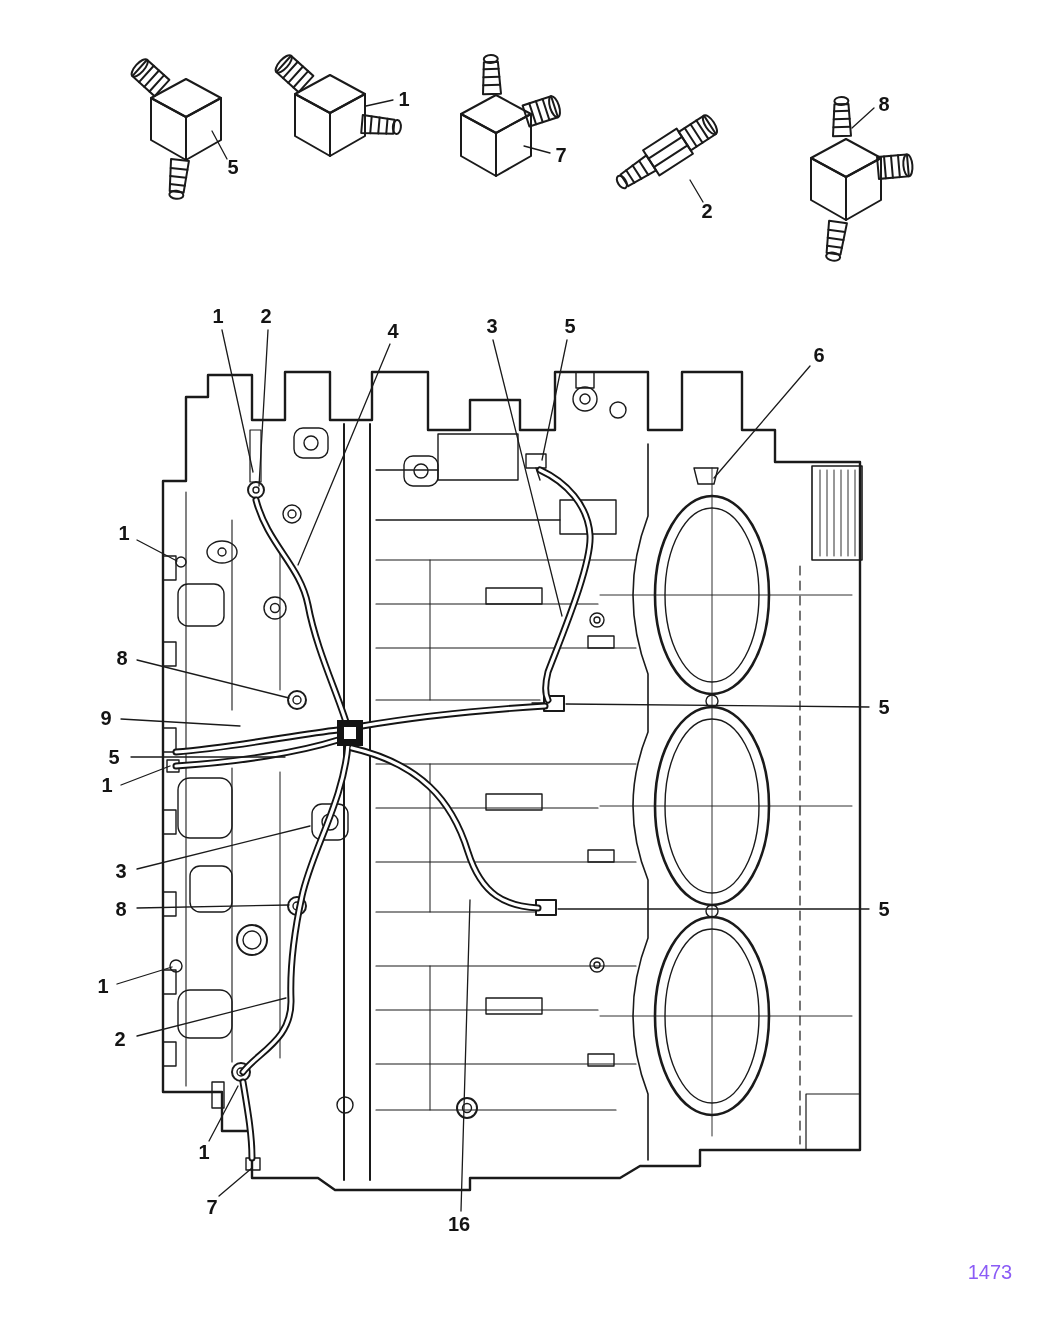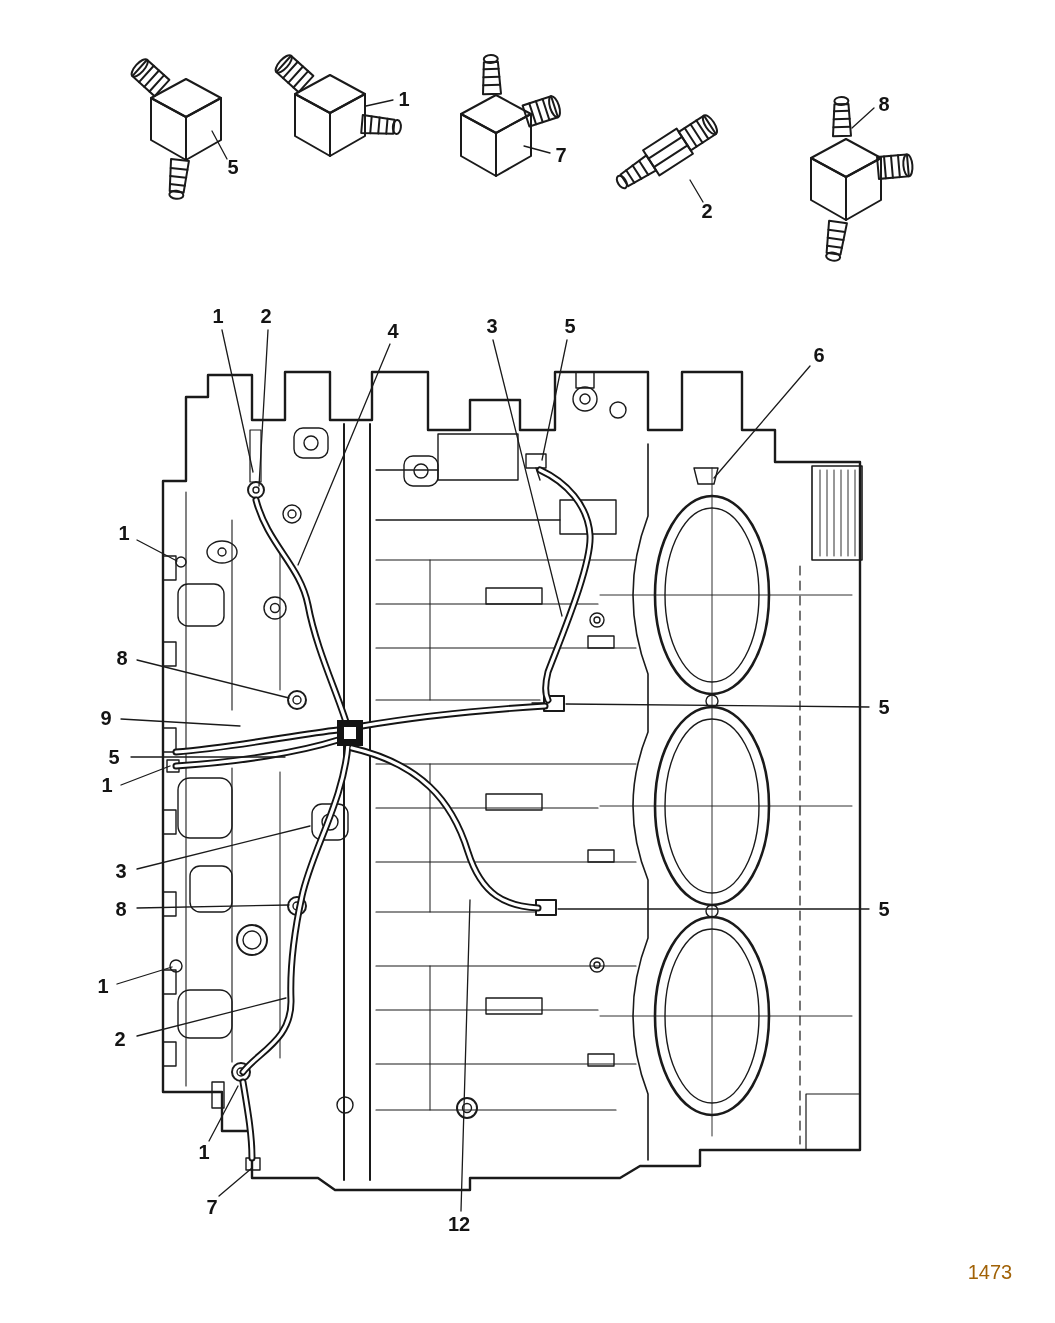--- a/index.html
+++ b/index.html
@@ -8,21 +8,21 @@
     font-family:"Liberation Sans",sans-serif;overflow:hidden;margin:0 auto;
   }
   .canvas svg{position:absolute;left:0;top:0;}
   .callout{
     position:absolute;transform:translate(-50%,-50%);
     font-size:20px;font-weight:bold;color:#141414;line-height:1;
     letter-spacing:0;user-select:none;white-space:nowrap;
   }
   .page-num{
     position:absolute;transform:translate(-50%,-50%);
-    font-size:20px;font-weight:normal;color:#a16207;line-height:1;
+    font-size:20px;font-weight:normal;color:#8b5cf6;line-height:1;
   }
 </style>
 </head>
 <body>
 
 <div class="canvas">
 
   <svg width="1055" height="1323" viewBox="0 0 1055 1323">
     <defs>
       <g id="barb">
@@ -291,17 +291,17 @@
   <span class="callout" style="left:114px;top:757px">5</span>
   <span class="callout" style="left:107px;top:785px">1</span>
   <span class="callout" style="left:121px;top:871px">3</span>
   <span class="callout" style="left:121px;top:909px">8</span>
   <span class="callout" style="left:884px;top:707px">5</span>
   <span class="callout" style="left:884px;top:909px">5</span>
   <span class="callout" style="left:103px;top:986px">1</span>
   <span class="callout" style="left:120px;top:1039px">2</span>
   <span class="callout" style="left:204px;top:1152px">1</span>
   <span class="callout" style="left:212px;top:1207px">7</span>
-  <span class="callout" style="left:459px;top:1224px">12</span>
+  <span class="callout" style="left:459px;top:1224px">16</span>
 
   <span class="page-num" style="left:990px;top:1272px">1473</span>
 
 </div>
 
 </body></html>

